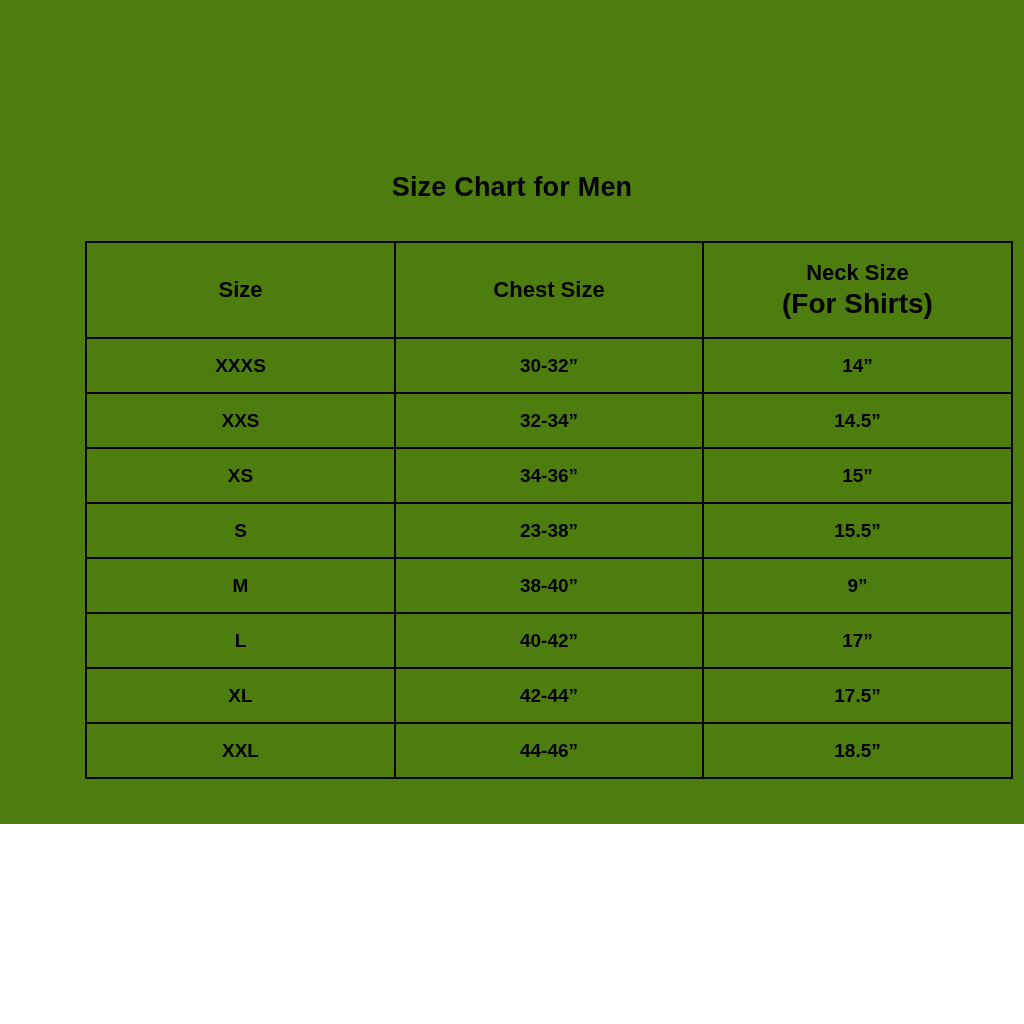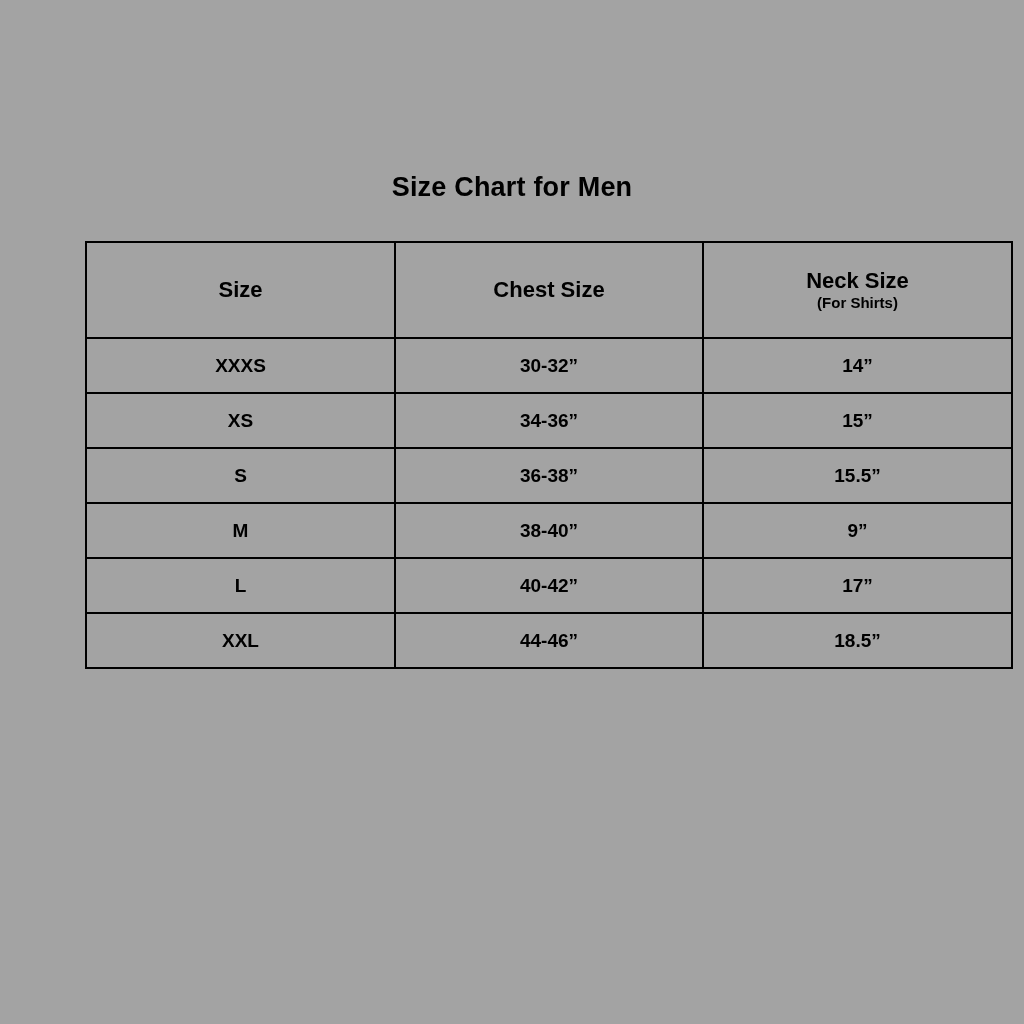--- a/index.html
+++ b/index.html
@@ -13,22 +13,22 @@
     font-family: "Liberation Sans", sans-serif;
     color: #000000;
     position: relative;
     overflow: hidden;
   }
   .page {
     position: absolute;
     left: 0;
     top: 0;
     width: 1024px;
-    height: 1024px;
-    background: #a3a3a3;
+    height: 824px;
+    background: #4d7c0f;
   }
   .chart-title {
     position: absolute;
     left: 0;
     top: 172px;
     width: 1024px;
     text-align: center;
     font-size: 27px;
     font-weight: bold;
     letter-spacing: 0.2px;
@@ -56,21 +56,21 @@
   }
   .size-table tbody td {
     height: 53px;
     font-size: 19px;
   }
   .col-size { width: 307px; }
   .col-chest { width: 306px; }
   .col-neck { width: 307px; }
   .hdr-sub {
     display: block;
-    font-size: 15px;
+    font-size: 28px;
     font-weight: bold;
   }
 </style>
 </head>
 <body>
 
 <div class="page">
 
   <div class="chart-title">Size Chart for Men</div>
 
@@ -89,40 +89,50 @@
         </th>
       </tr>
     </thead>
     <tbody>
       <tr>
         <td>XXXS</td>
         <td>30-32”</td>
         <td>14”</td>
       </tr>
       <tr>
+        <td>XXS</td>
+        <td>32-34”</td>
+        <td>14.5”</td>
+      </tr>
+      <tr>
         <td>XS</td>
         <td>34-36”</td>
         <td>15”</td>
       </tr>
       <tr>
         <td>S</td>
-        <td>36-38”</td>
+        <td>23-38”</td>
         <td>15.5”</td>
       </tr>
       <tr>
         <td>M</td>
         <td>38-40”</td>
         <td>9”</td>
       </tr>
       <tr>
         <td>L</td>
         <td>40-42”</td>
         <td>17”</td>
       </tr>
       <tr>
+        <td>XL</td>
+        <td>42-44”</td>
+        <td>17.5”</td>
+      </tr>
+      <tr>
         <td>XXL</td>
         <td>44-46”</td>
         <td>18.5”</td>
       </tr>
     </tbody>
   </table>
 
 </div>
 
 </body></html>

